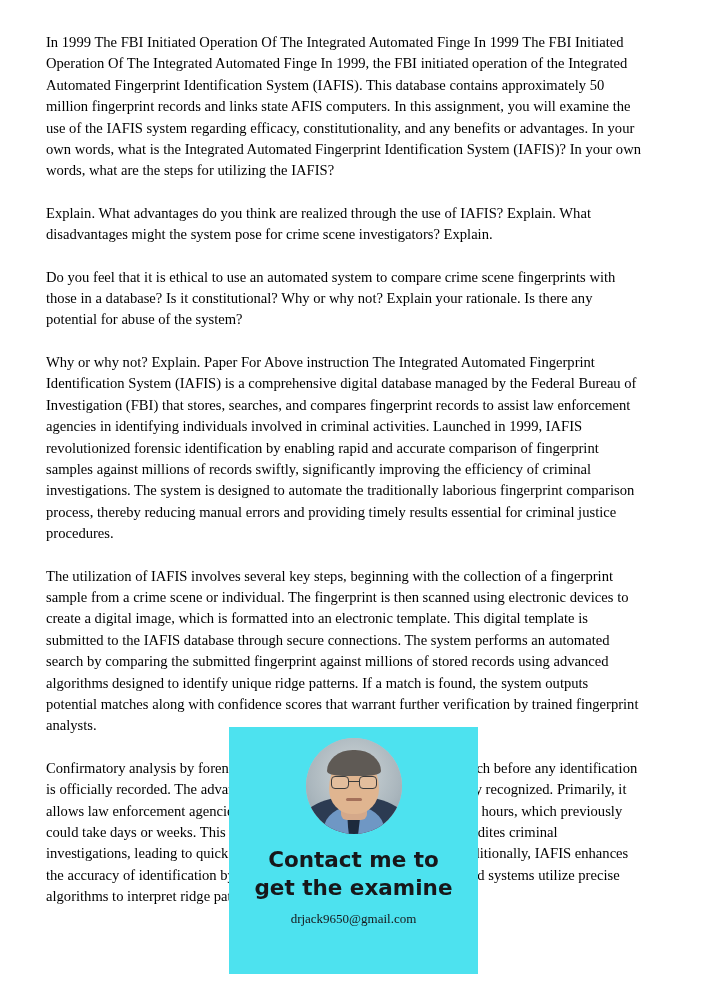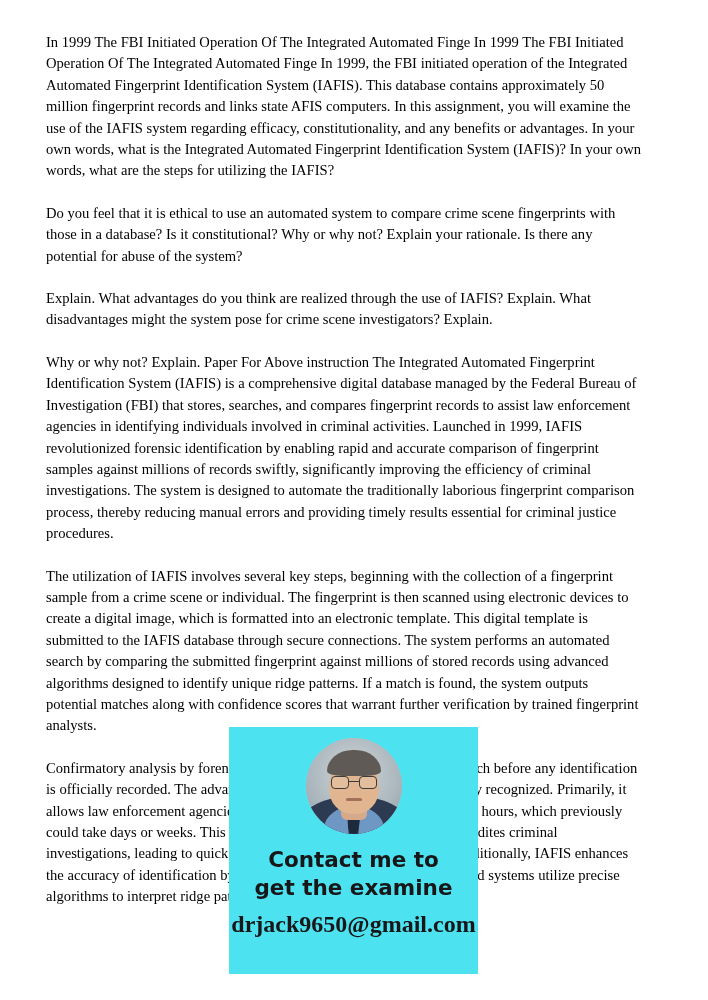--- a/index.html
+++ b/index.html
@@ -171,36 +171,36 @@
     font-family: "DejaVu Sans", sans-serif;
     font-weight: bold;
     font-size: 21.5px;
     color: #17171a;
     text-align: center;
     line-height: 28px;
   }
   .overlay-line1 { margin-top: 12px; }
   .overlay-email {
     font-family: "Liberation Serif", serif;
-    font-weight: bold;
-    font-size: 24px;
+    font-weight: normal;
+    font-size: 13px;
     color: #17171a;
     text-align: center;
     margin-top: 9px;
   }
 </style>
 </head>
 <body>
 
 <div class="page">
 
   <div class="doc-body">
     <p class="para">In 1999 The FBI Initiated Operation Of The Integrated Automated Finge In 1999 The FBI Initiated Operation Of The Integrated Automated Finge In 1999, the FBI initiated operation of the Integrated Automated Fingerprint Identification System (IAFIS). This database contains approximately 50 million fingerprint records and links state AFIS computers. In this assignment, you will examine the use of the IAFIS system regarding efficacy, constitutionality, and any benefits or advantages. In your own words, what is the Integrated Automated Fingerprint Identification System (IAFIS)? In your own words, what are the steps for utilizing the IAFIS?</p>
+    <p class="para">Explain. What advantages do you think are realized through the use of IAFIS? Explain. What disadvantages might the system pose for crime scene investigators? Explain.</p>
     <p class="para">Do you feel that it is ethical to use an automated system to compare crime scene fingerprints with those in a database? Is it constitutional? Why or why not? Explain your rationale. Is there any potential for abuse of the system?</p>
-    <p class="para">Explain. What advantages do you think are realized through the use of IAFIS? Explain. What disadvantages might the system pose for crime scene investigators? Explain.</p>
     <p class="para">Why or why not? Explain. Paper For Above instruction The Integrated Automated Fingerprint Identification System (IAFIS) is a comprehensive digital database managed by the Federal Bureau of Investigation (FBI) that stores, searches, and compares fingerprint records to assist law enforcement agencies in identifying individuals involved in criminal activities. Launched in 1999, IAFIS revolutionized forensic identification by enabling rapid and accurate comparison of fingerprint samples against millions of records swiftly, significantly improving the efficiency of criminal investigations. The system is designed to automate the traditionally laborious fingerprint comparison process, thereby reducing manual errors and providing timely results essential for criminal justice procedures.</p>
     <p class="para">The utilization of IAFIS involves several key steps, beginning with the collection of a fingerprint sample from a crime scene or individual. The fingerprint is then scanned using electronic devices to create a digital image, which is formatted into an electronic template. This digital template is submitted to the IAFIS database through secure connections. The system performs an automated search by comparing the submitted fingerprint against millions of stored records using advanced algorithms designed to identify unique ridge patterns. If a match is found, the system outputs potential matches along with confidence scores that warrant further verification by trained fingerprint analysts.</p>
     <p class="para">Confirmatory analysis by forensic experts is necessary to validate the match before any identification is officially recorded. The advantages of IAFIS are substantial and broadly recognized. Primarily, it allows law enforcement agencies to identify suspects rapidly, often within hours, which previously could take days or weeks. This speed of fingerprint matching greatly expedites criminal investigations, leading to quicker apprehensions and case resolutions. Additionally, IAFIS enhances the accuracy of identification by reducing human error, since computerized systems utilize precise algorithms to interpret ridge patterns.</p>
   </div>
 
   <div class="overlay-card">
     <div class="avatar">
       <div class="av-bg"></div>
       <div class="av-shoulders"></div>
       <div class="av-shirt"></div>

